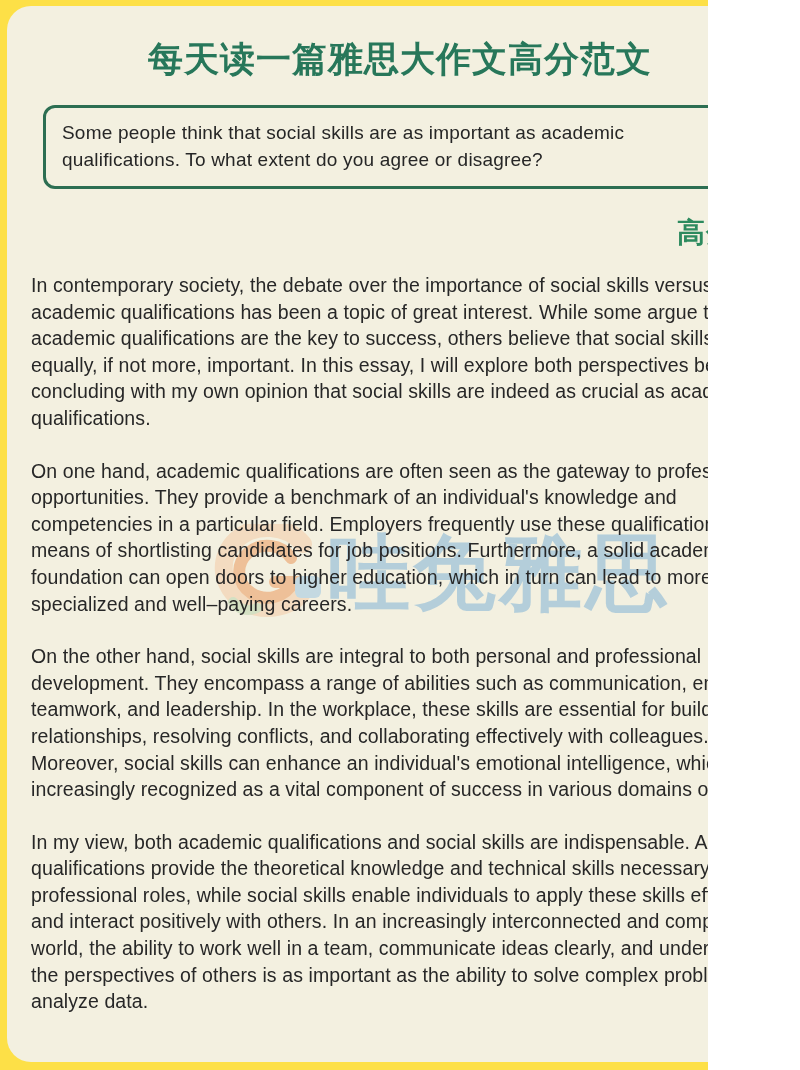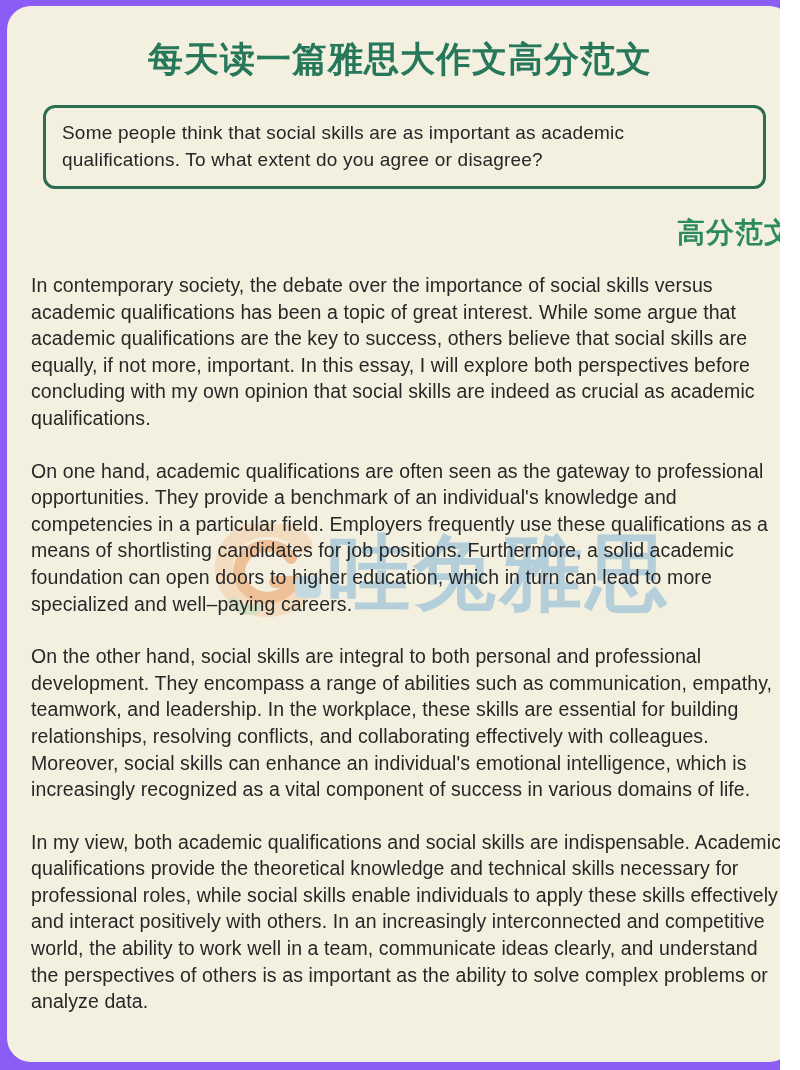--- a/index.html
+++ b/index.html
@@ -4,23 +4,23 @@
 <style>
   html, body {
     margin: 0;
     padding: 0;
     background: #ffffff;
     width: 800px;
     font-family: "Liberation Sans", sans-serif;
   }
   .page {
     position: relative;
-    width: 780px;
+    width: 708px;
     height: 1070px;
-    background: #8b5cf6;
+    background: #fde047;
     overflow: hidden;
   }
   .card {
     position: absolute;
     left: 7px;
     top: 6px;
     width: 786px;
     height: 1056px;
     background: #f3f0e0;
     border-radius: 24px;

